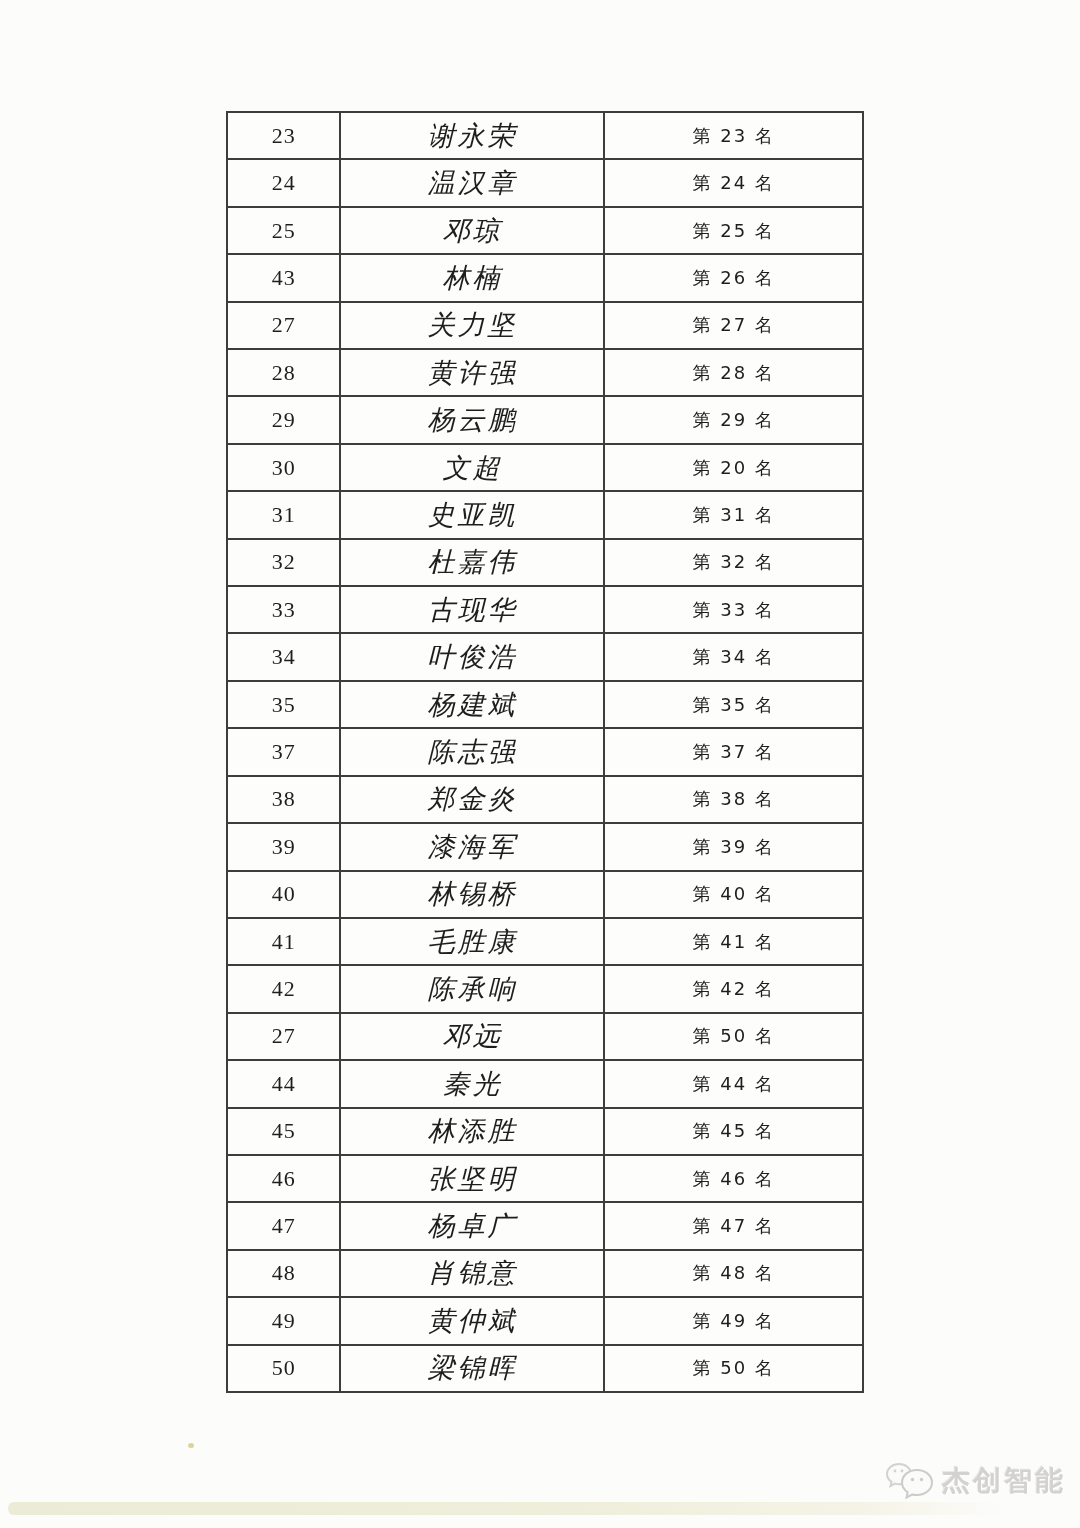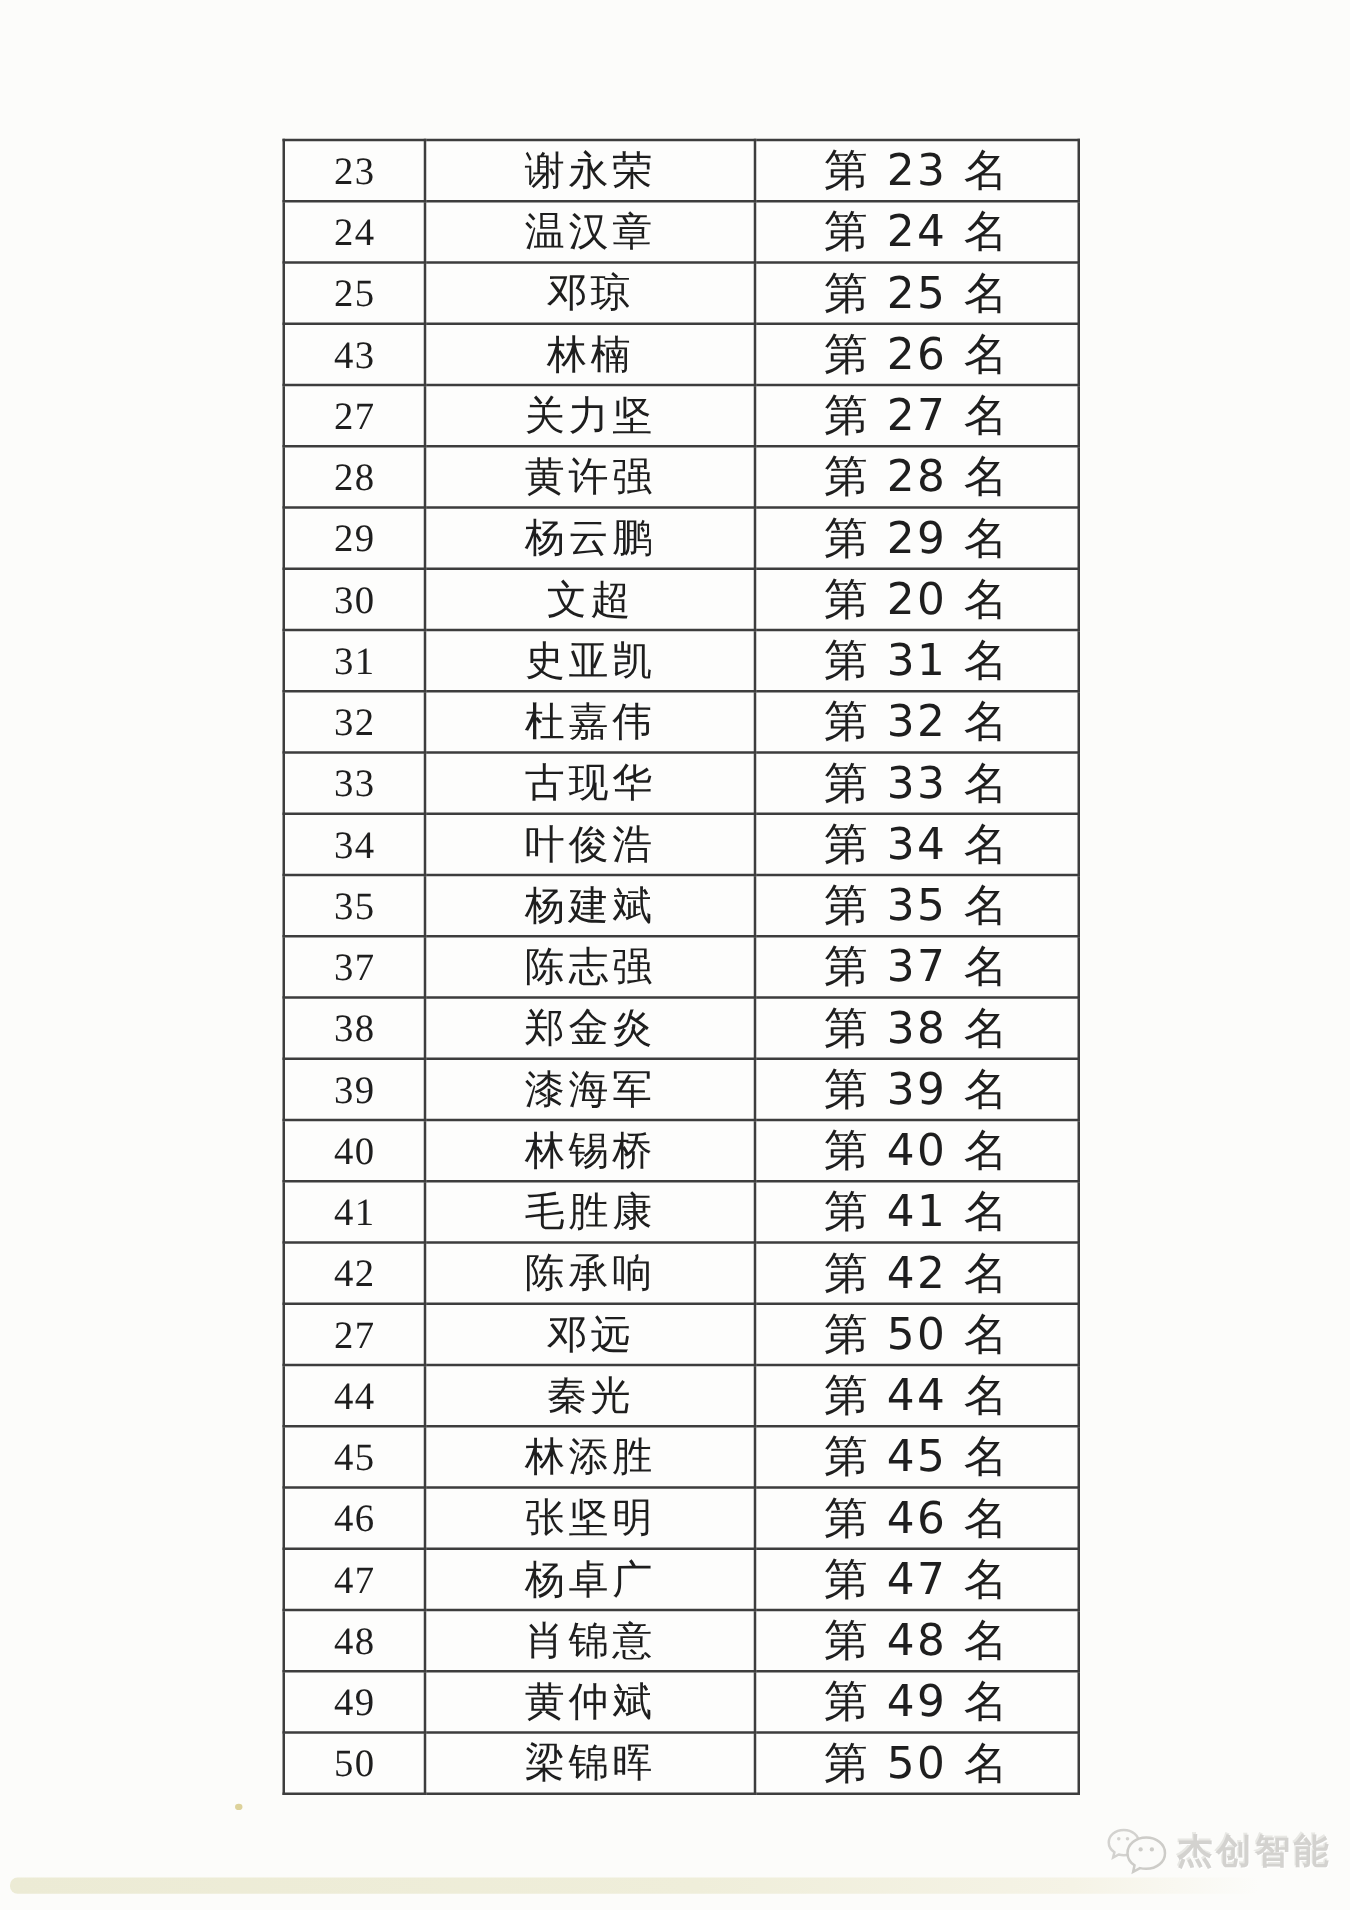--- a/index.html
+++ b/index.html
@@ -32,34 +32,35 @@
   }
   table.rank-table td {
     border: 2px solid #3d3d3d;
     text-align: center;
     vertical-align: middle;
     color: #1e1e1e;
     padding: 0;
   }
   td.col-no {
     width: 111px;
-    font-size: 31px;
+    font-size: 22px;
     letter-spacing: 1px;
     font-family: "Liberation Serif", "DejaVu Serif", serif;
     margin-top: 19px;
   }
   td.col-name {
     width: 258px;
-    font-size: 32px;
+    font-size: 27px;
     letter-spacing: 3px;
     font-family: "DejaVu Sans", "Liberation Sans", serif;
+    font-style: italic;
   }
   td.col-rank {
     width: 253px;
-    font-size: 35px;
+    font-size: 18px;
     letter-spacing: 2px;
     font-family: "DejaVu Sans", "Liberation Sans", serif;
   }
 
   
   .watermark {
     position: absolute;
     right: 14px;
     top: 1458px;
     display: flex;

